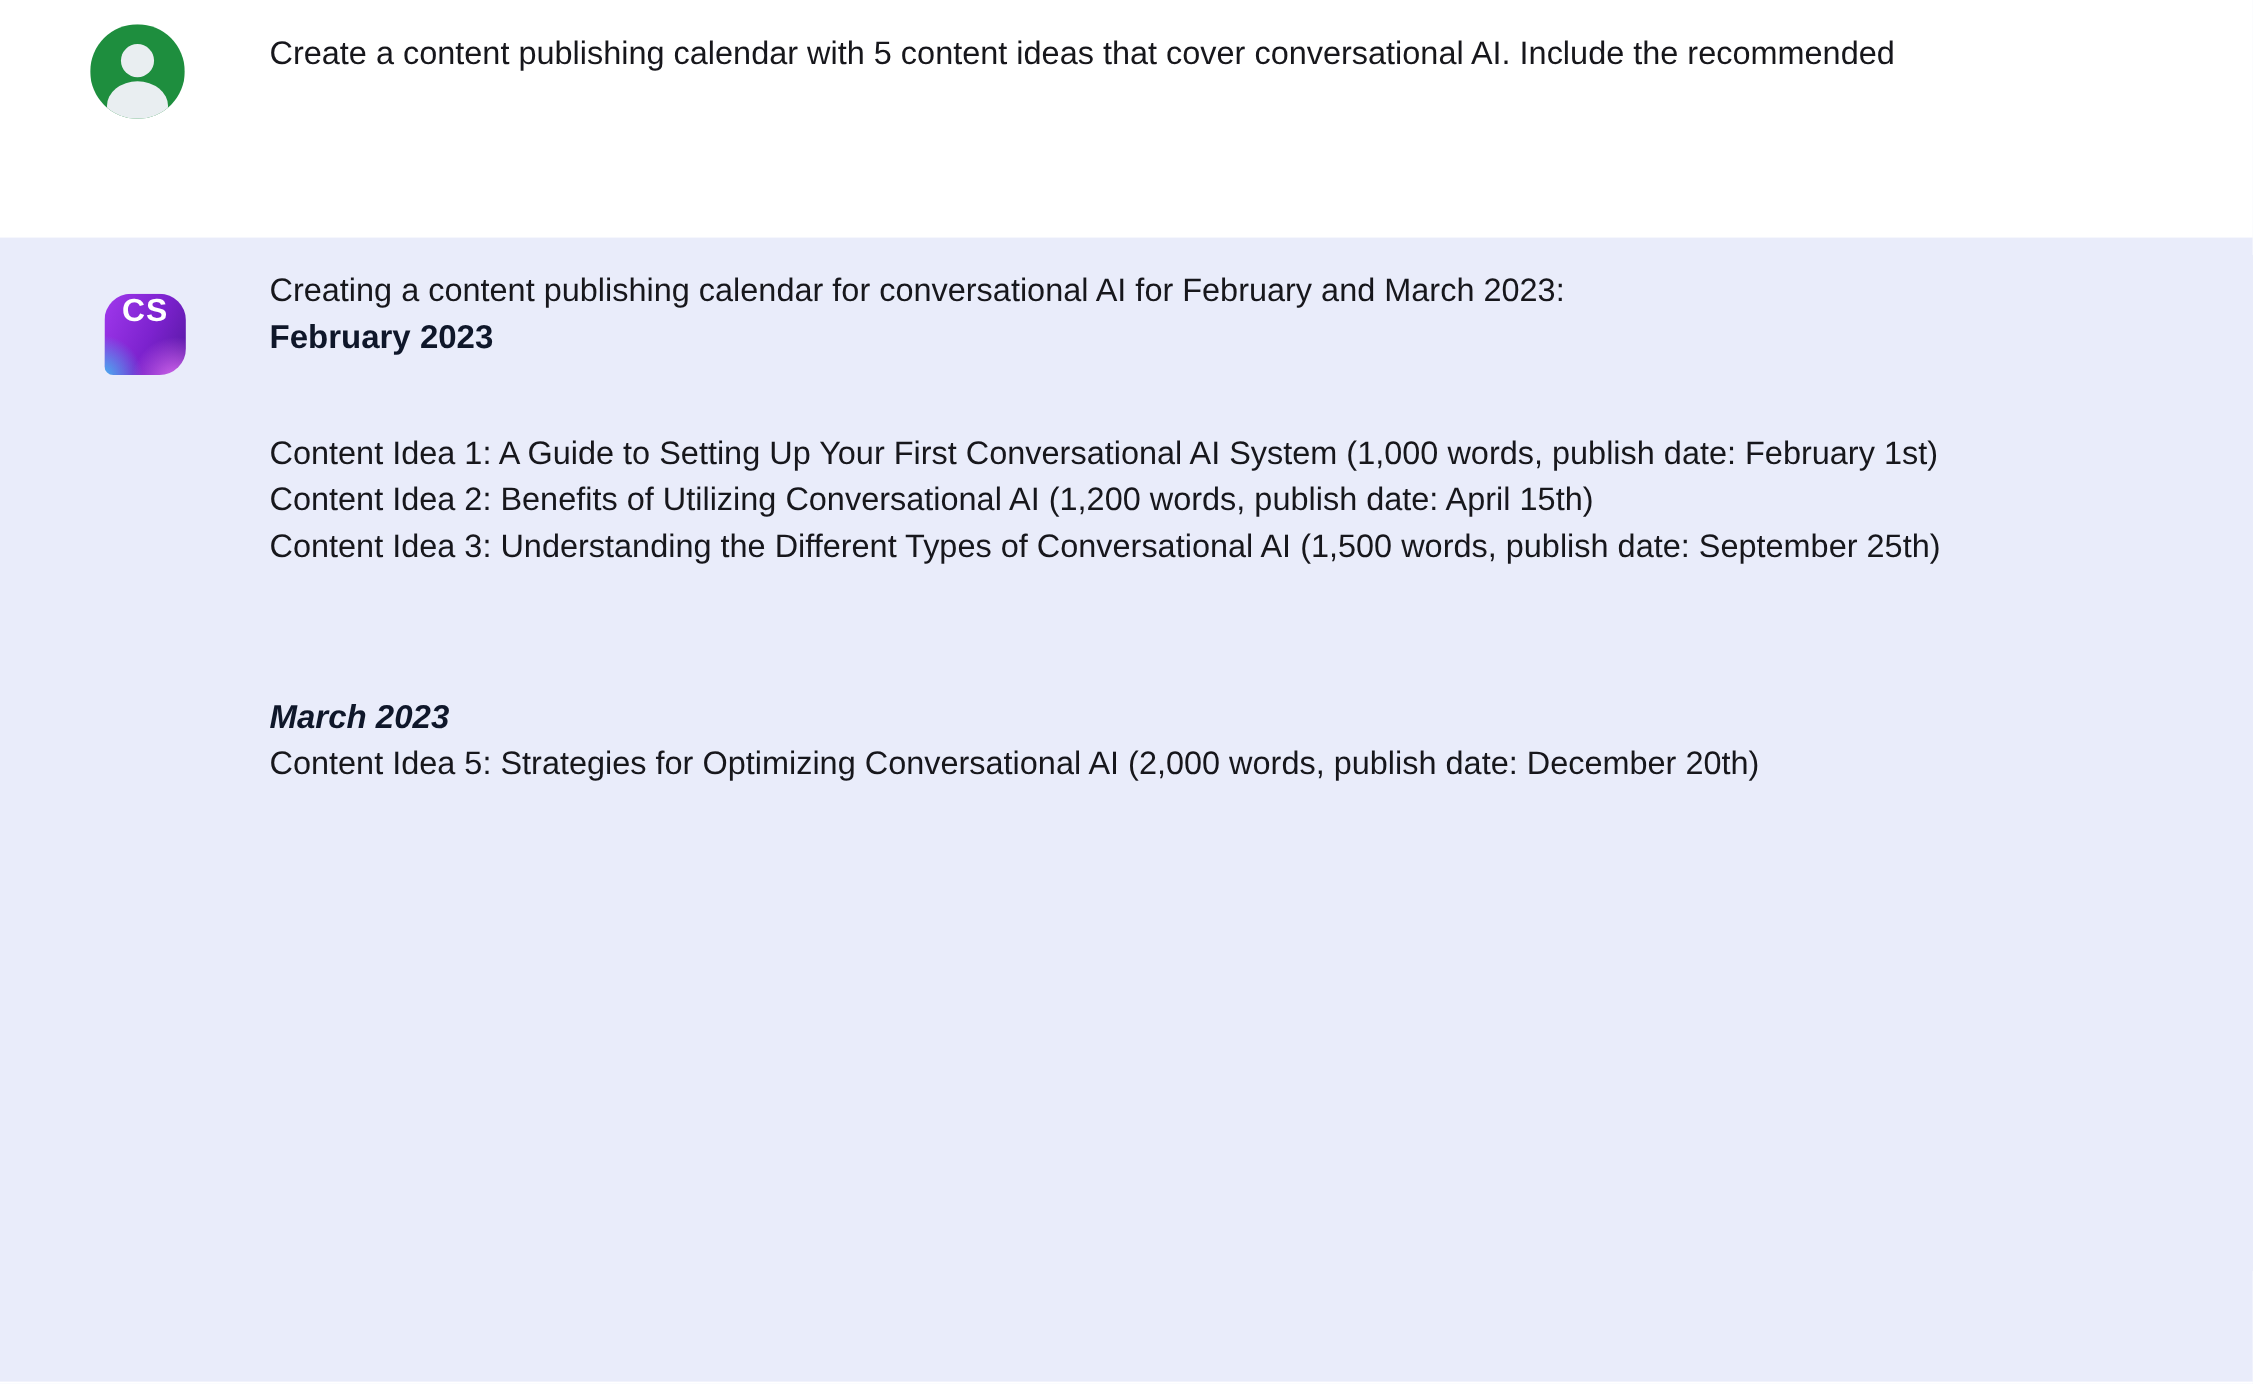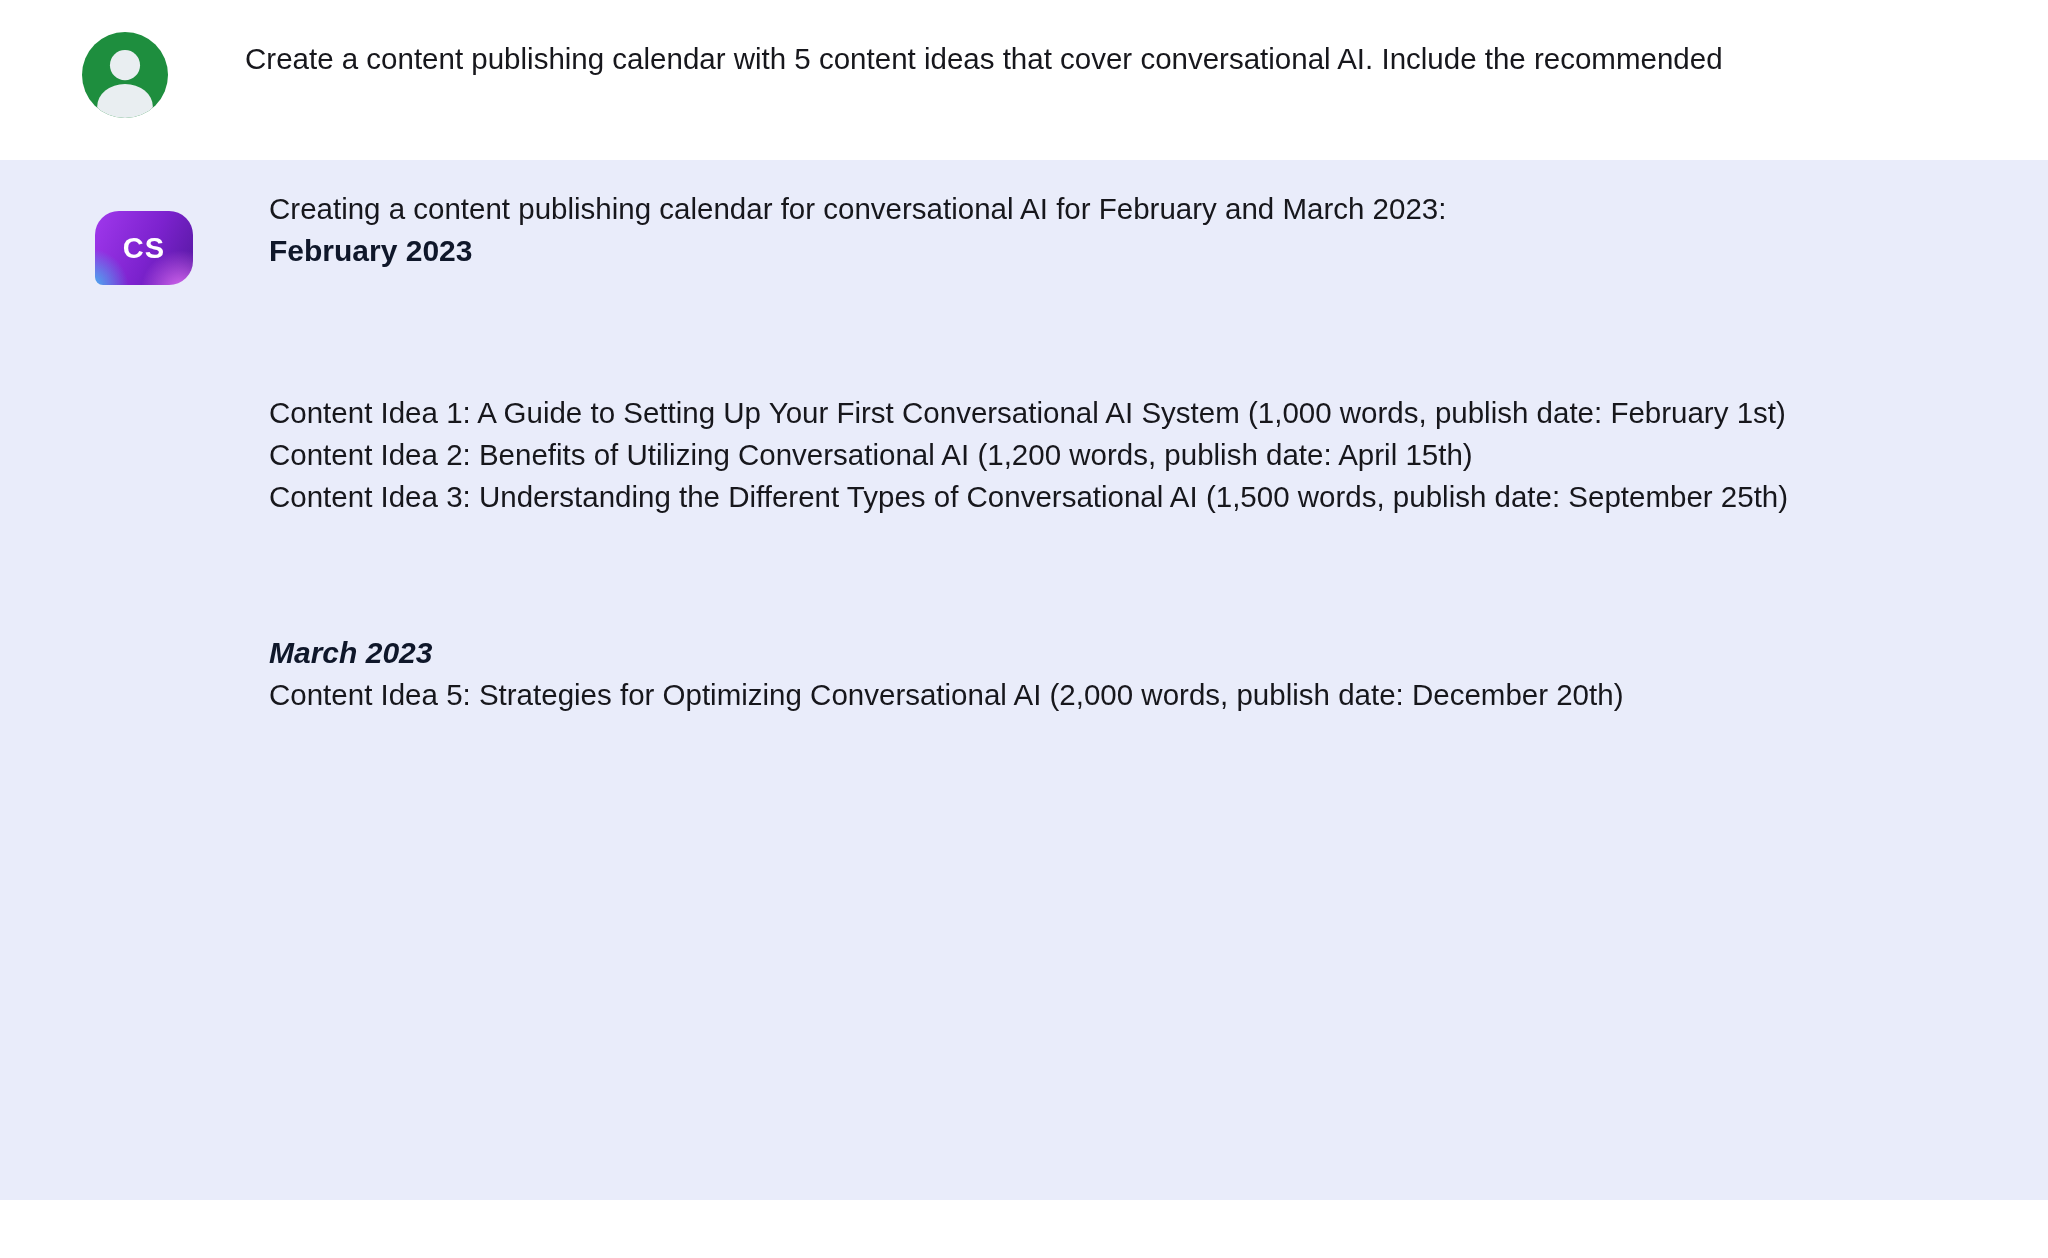--- a/index.html
+++ b/index.html
@@ -10,22 +10,22 @@
     background: #ffffff;
     font-family: "Liberation Sans", sans-serif;
     color: #17171c;
     overflow: hidden;
   }
 
   
   .user-row {
     display: flex;
     align-items: flex-start;
-    padding: 32px 0 0 82px;
-    height: 160px;
+    padding: 22px 0 0 82px;
+    height: 216px;
   }
   .avatar-user {
     width: 86px;
     height: 86px;
     flex: 0 0 auto;
   }
   .user-text {
     margin-left: 77px;
     padding-top: 1px;
     font-size: 29.5px;
@@ -38,29 +38,28 @@
     background: #e9ecfa;
     height: 1040px;
     display: flex;
     align-items: flex-start;
   }
   .avatar-cs-wrap {
     margin: 51px 0 0 95px;
     flex: 0 0 auto;
   }
   .avatar-cs {
-    width: 98px;
+    width: 74px;
     height: 74px;
     border-radius: 24px 24px 24px 8px;
     background:
       radial-gradient(90px 90px at 88% 108%, rgba(242,122,255,0.85) 0%, rgba(242,122,255,0) 45%),
       radial-gradient(72px 72px at -6% 104%, #3ec1f3 0%, rgba(62,193,243,0) 55%),
       linear-gradient(115deg, #9b35e8 8%, #7c22ce 55%, #54189f 100%);
     display: flex;
-    align-items: center;
     justify-content: center;
     color: #ffffff;
     font-weight: bold;
     font-size: 29px;
     letter-spacing: 1px;
   }
   .assistant-content {
     margin-left: 76px;
     padding-top: 28px;
     font-size: 29.5px;
@@ -72,21 +71,21 @@
   }
   .intro { margin: 0; }
   .month-heading {
     font-size: 30px;
     font-weight: bold;
     color: #0f172a;
     margin-top: 58px;
   }
   .month-heading.second { margin-top: 114px; font-style: italic; }
   .idea { margin-top: 62px; }
-  .idea.first-of-section { margin-top: 120px; }
+  .idea.first-of-section { margin-top: 64px; }
 </style>
 </head>
 <body>
 
 <div class="user-row">
   <svg class="avatar-user" viewBox="0 0 48 48">
     <circle cx="24" cy="24" r="24" fill="#1e8e3e"></circle>
     <clipPath id="avclip">
         <circle cx="24" cy="24" r="24"></circle>
       </clipPath>

